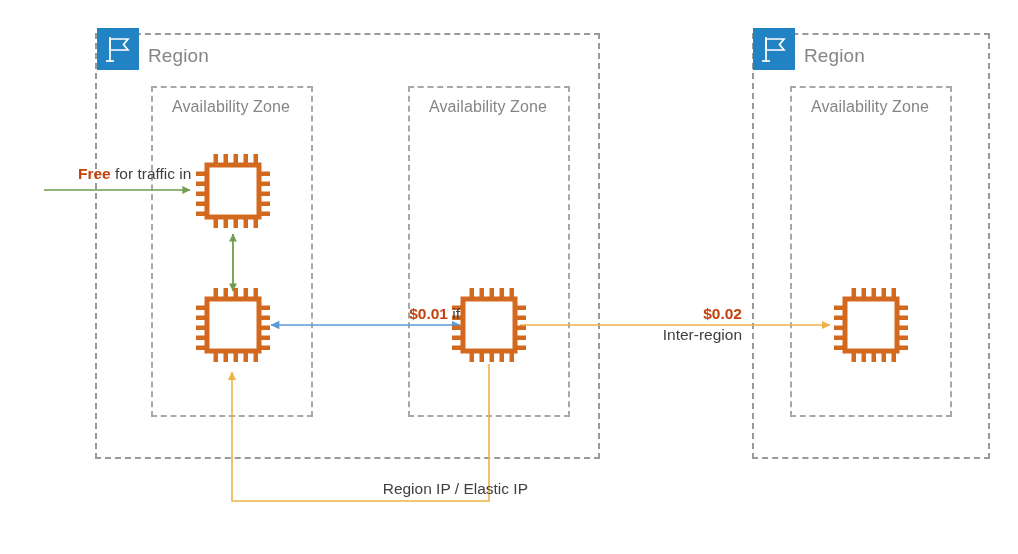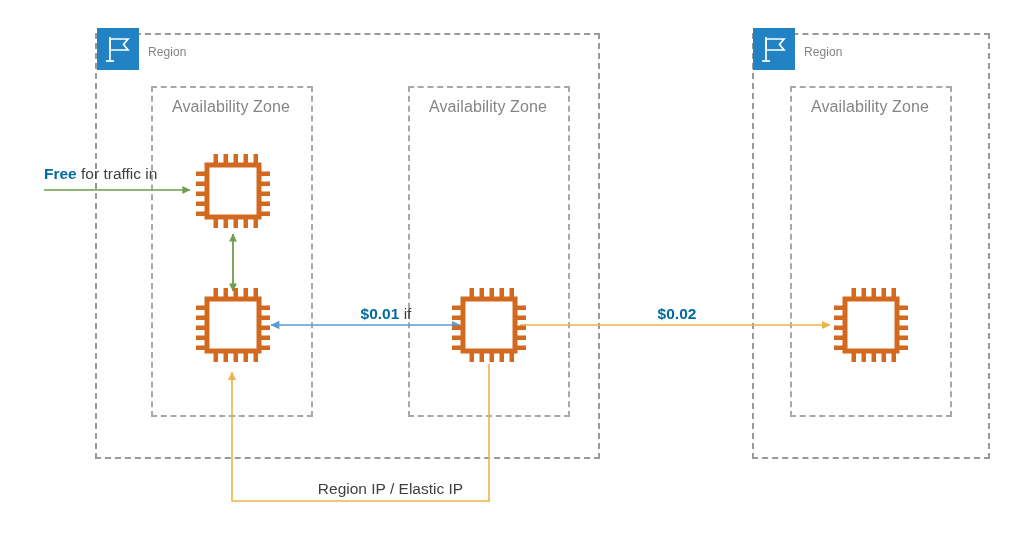--- a/index.html
+++ b/index.html
@@ -31,21 +31,21 @@
     background: transparent;
   }
   .box-label {
     position: absolute;
     color: #858585;
     font-size: 15.5px;
     font-family: "Liberation Sans", sans-serif;
     white-space: nowrap;
     letter-spacing: 0.1px;
   }
-  .region-label { font-size: 12px; }
+  .region-label { font-size: 19px; }
   .az-label { font-size: 16px; }
 
   
   .flag-badge {
     position: absolute;
     width: 42px;
     height: 42px;
     background: #2183C4;
   }
   .flag-badge svg { display: block; }
@@ -68,23 +68,23 @@
 
   
   .annot {
     position: absolute;
     font-family: "Liberation Sans", sans-serif;
     font-size: 15.5px;
     color: #3f3f3f;
     white-space: nowrap;
     line-height: 21px;
   }
-  .annot b { font-weight: bold; color: #0369a1; }
+  .annot b { font-weight: bold; color: #c2410c; margin-left: 34px; }
   .annot .ln { display: block; }
-  .annot.center { text-align: center; }
+  .annot.center { text-align: right; }
 </style>
 </head>
 <body>
 
 <div id="canvas">
 
   <div class="region-box" style="left:95px; top:33px; width:505px; height:426px;"></div>
 
   <div class="flag-badge" style="left:97px; top:28px;">
     <svg width="42" height="42" viewBox="0 0 42 42" aria-hidden="true">
@@ -269,19 +269,20 @@
   <div class="annot center" style="left:312px; top:303px; width:148px;">
     <span class="ln">
       <b>$0.01</b><span> if</span>
     </span>
   </div>
 
   <div class="annot center" style="left:612px; top:303px; width:130px;">
     <span class="ln">
       <b>$0.02</b><span></span>
     </span>
+    <span class="ln">Inter-region</span>
   </div>
 
   <div class="annot center" style="left:253px; top:478px; width:275px;">
     <span class="ln">Region IP / Elastic IP</span>
   </div>
 
 </div>
 
 </body></html>

